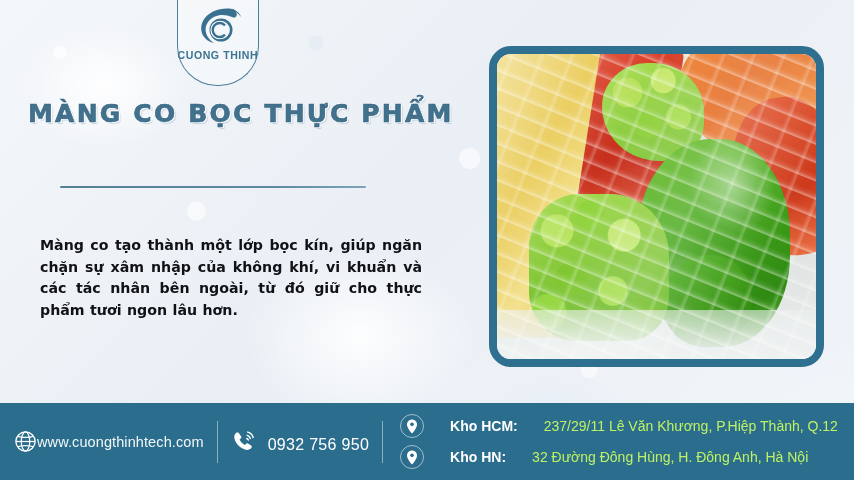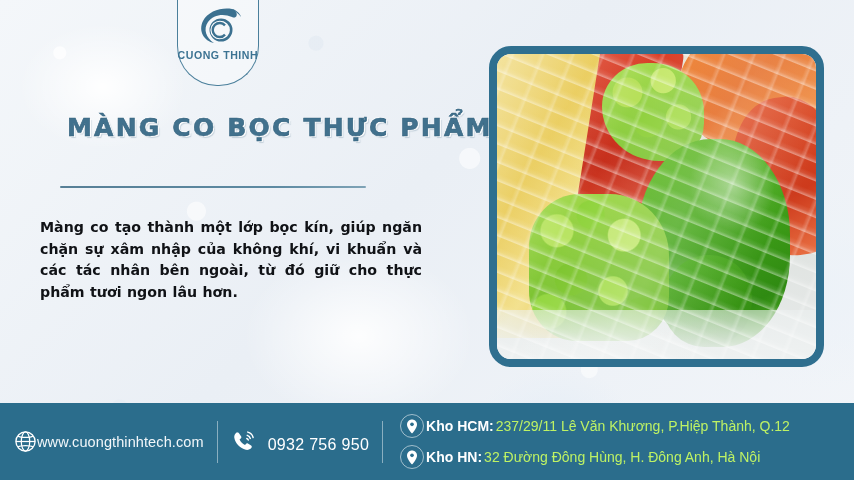--- a/index.html
+++ b/index.html
@@ -48,41 +48,40 @@
   }
   .badge .mark{width:52px;height:42px;display:block;}
   .badge .word{
     font-family:"Liberation Sans Narrow","Liberation Sans",sans-serif;
     font-weight:700;font-size:11.5px;letter-spacing:.6px;color:#3c7392;
     margin-top:2px;white-space:nowrap;transform:scaleX(.92);
   }
 
   
   .headline{
-    position:absolute;left:28px;top:113px;width:400px;
+    position:absolute;left:28px;top:99px;width:400px;
     font-family:"DejaVu Sans","Liberation Sans",sans-serif;
     font-weight:700;font-size:25px;letter-spacing:2.2px;
     color:#41718d;white-space:nowrap;
     -webkit-text-stroke:.6px #35637f;
     text-shadow:
        1.4px 1.4px 0 rgba(255,255,255,.95),
       -0.6px -0.6px 0 rgba(255,255,255,.6),
        2.1px 2.1px 1px rgba(120,150,170,.35);
-    margin-left: 39px;
   }
 
   .rule{
     position:absolute;left:60px;top:186px;width:306px;height:2px;
     background:linear-gradient(90deg,#577f96,#5d8aa2 70%,#7fa3b6);
     border-radius:1px;
   }
 
   
   .body-copy{
-    position:absolute;left:40px;top:203px;width:382px;
+    position:absolute;left:40px;top:221px;width:382px;
     font-family:"DejaVu Sans","Liberation Sans",sans-serif;
     font-weight:700;font-size:14.2px;line-height:21.5px;
     color:#101216;text-align:justify;text-align-last:left;
     word-spacing:.5px;
   }
 
   
   .photo-frame{
     position:absolute;left:489px;top:46px;width:335px;height:321px;
     border:8px solid #2f6f8f;border-radius:22px;
@@ -184,21 +183,21 @@
     position:absolute;left:0;bottom:0;width:854px;height:77px;
     background:#2b6d8c;color:#ffffff;
     display:flex;align-items:center;box-sizing:border-box;
   }
   .f-web{display:flex;align-items:center;padding-left:14px;}
   .f-web .txt{font-size:14.5px;color:#f2f7fa;letter-spacing:.1px;}
   .vsep{width:1px;height:42px;background:rgba(255,255,255,.45);margin:0 13px;}
   .f-phone{display:flex;align-items:flex-end;gap:12px;}
   .f-phone .txt{font-size:16px;color:#ffffff;letter-spacing:.3px;}
   .f-addr{display:flex;flex-direction:column;gap:7px;padding-left:4px;}
-  .addr-row{display:flex;align-items:center;gap:2px;}
+  .addr-row{display:flex;align-items:center;gap:26px;}
   .addr-row .label{font-size:14px;font-weight:700;color:#ffffff;white-space:nowrap;}
   .addr-row .value{font-size:14px;font-weight:400;color:#bef264;white-space:nowrap;}
   .pin-wrap{
     width:22px;height:22px;border-radius:50%;
     border:1.2px solid rgba(255,255,255,.55);
     display:flex;align-items:center;justify-content:center;flex:0 0 auto;
   }
   svg{display:block;}
 </style>
 </head>

